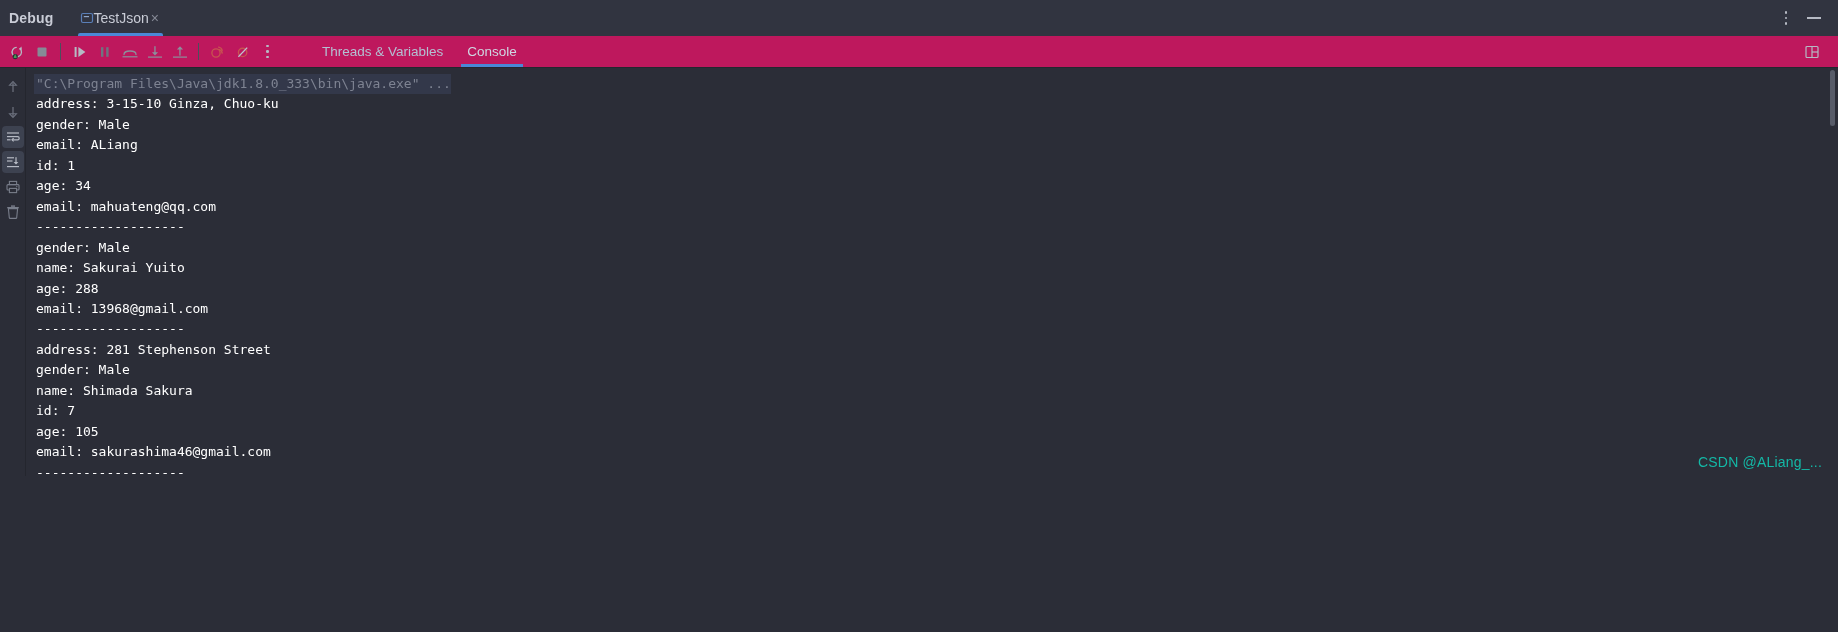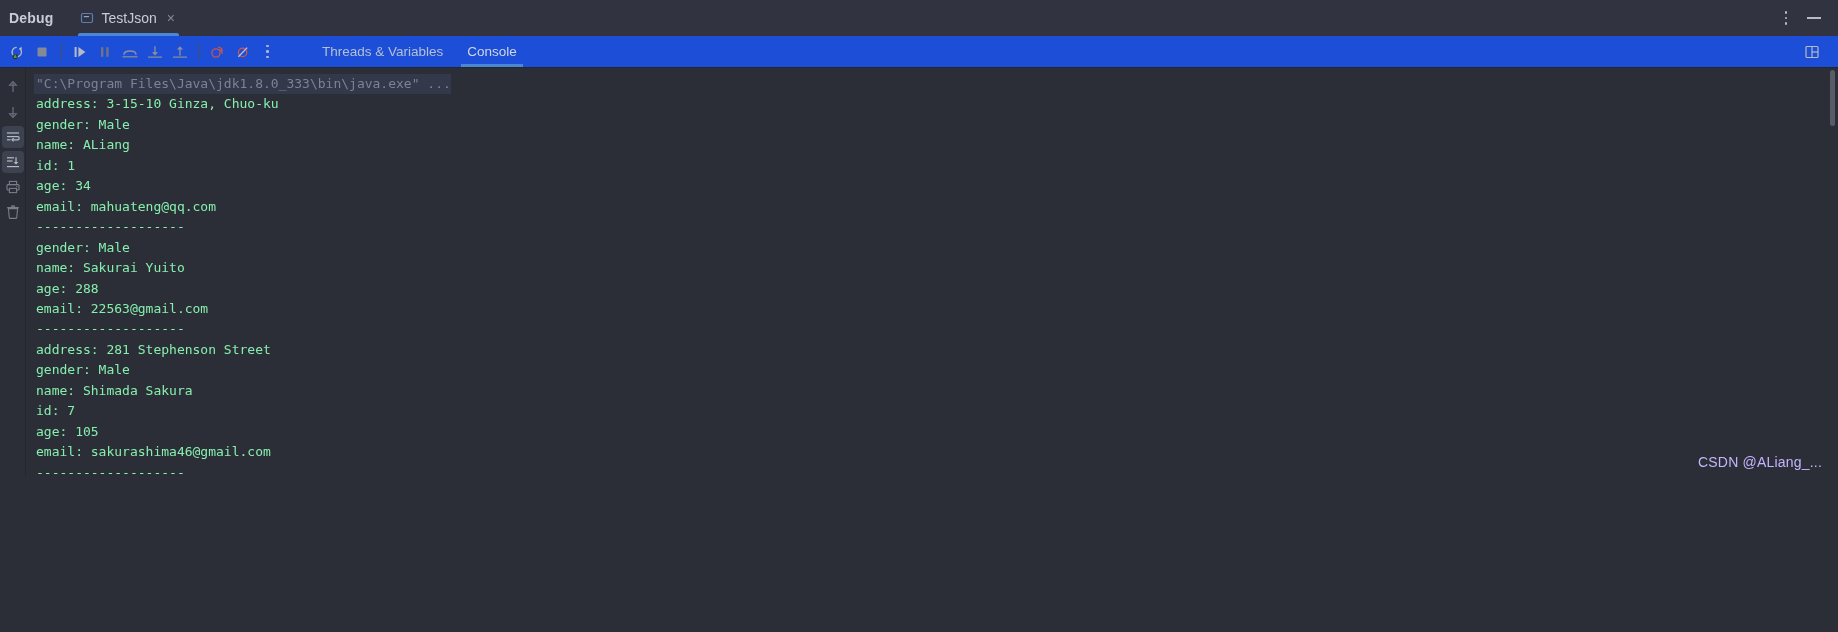--- a/index.html
+++ b/index.html
@@ -32,21 +32,21 @@
     align-items: center;
     padding: 0 16px 0 9px;
     font-size: 14px;
     font-weight: bold;
     color: #c9ccd6;
     letter-spacing: .2px;
   }
   .tab {
     display: flex;
     align-items: center;
-    gap: 8px;
+    gap: 0;
     padding: 0 12px 0 10px;
     position: relative;
     cursor: default;
   }
   .tab .tab-underline {
     position: absolute;
     left: 8px; right: 8px; bottom: 0;
     height: 3px;
     background: #4a88d6;
     border-radius: 2px 2px 0 0;
@@ -85,21 +85,21 @@
     display: block;
   }
   .minimize-icon {
     width: 14px; height: 2px; background: #b6bac4; display: block;
   }
 
   
   .toolrow {
     height: 32px;
     min-height: 32px;
-    background: #1d4ed8;
+    background: #be185d;
     display: flex;
     align-items: center;
     border-bottom: 1px solid #24262e;
     position: relative;
   }
   .tools {
     display: flex;
     align-items: center;
     gap: 0px;
     padding-left: 4px;
@@ -172,21 +172,21 @@
     flex: 1;
     background: #2b2d37;
     overflow: hidden;
     padding: 6px 0 0 8px;
     position: relative;
   }
   .cline {
     font-family: "DejaVu Sans Mono", monospace;
     font-size: 13px;
     line-height: 20.45px;
-    color: #86efac;
+    color: #ffffff;
     white-space: pre;
     padding-left: 2px;
   }
   .cline.cmd {
     color: #7e8392;
     display: inline-block;
     background: #33384a;
   }
   .cline.connected { color: #ccd1dc; }
 
@@ -207,21 +207,21 @@
     background: #585c69;
     border-radius: 3px;
   }
 
   
   .watermark {
     position: absolute;
     right: 16px;
     bottom: 6px;
     font-size: 14px;
-    color: #c4b5fd;
+    color: #14b8a6;
     font-family: "Liberation Sans", sans-serif;
     letter-spacing: .2px;
   }
 </style>
 </head>
 <body>
 
 <div class="app">
 
   <div class="topbar">
@@ -403,29 +403,29 @@
           <rect x="6" y="1.4" width="4" height="1.4" fill="#787d8a"></rect>
         </svg>
       </div>
     </div>
 
     <div class="console">
       <div><span class="cline cmd">"C:\Program Files\Java\jdk1.8.0_333\bin\java.exe" ...</span></div>
       <div>
           <div class="cline">address: 3-15-10 Ginza, Chuo-ku</div>
           <div class="cline">gender: Male</div>
-          <div class="cline">name: ALiang</div>
+          <div class="cline">email: ALiang</div>
           <div class="cline">id: 1</div>
           <div class="cline">age: 34</div>
           <div class="cline">email: mahuateng@qq.com</div>
           <div class="cline">-------------------</div>
           <div class="cline">gender: Male</div>
           <div class="cline">name: Sakurai Yuito</div>
           <div class="cline">age: 288</div>
-          <div class="cline">email: 22563@gmail.com</div>
+          <div class="cline">email: 13968@gmail.com</div>
           <div class="cline">-------------------</div>
           <div class="cline">address: 281 Stephenson Street</div>
           <div class="cline">gender: Male</div>
           <div class="cline">name: Shimada Sakura</div>
           <div class="cline">id: 7</div>
           <div class="cline">age: 105</div>
           <div class="cline">email: sakurashima46@gmail.com</div>
           <div class="cline">-------------------</div>
         </div>
 

